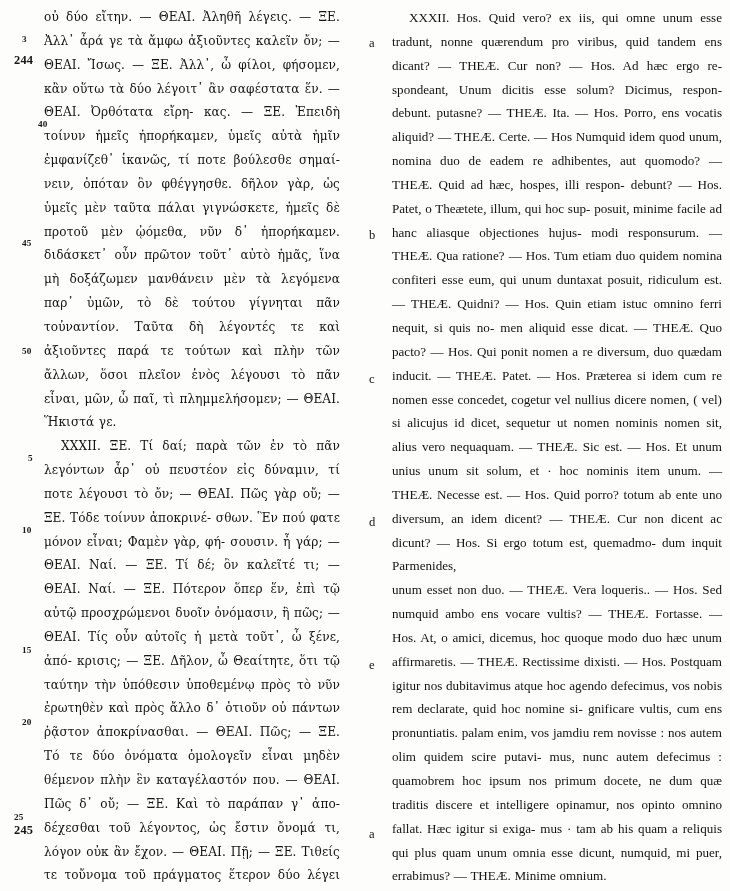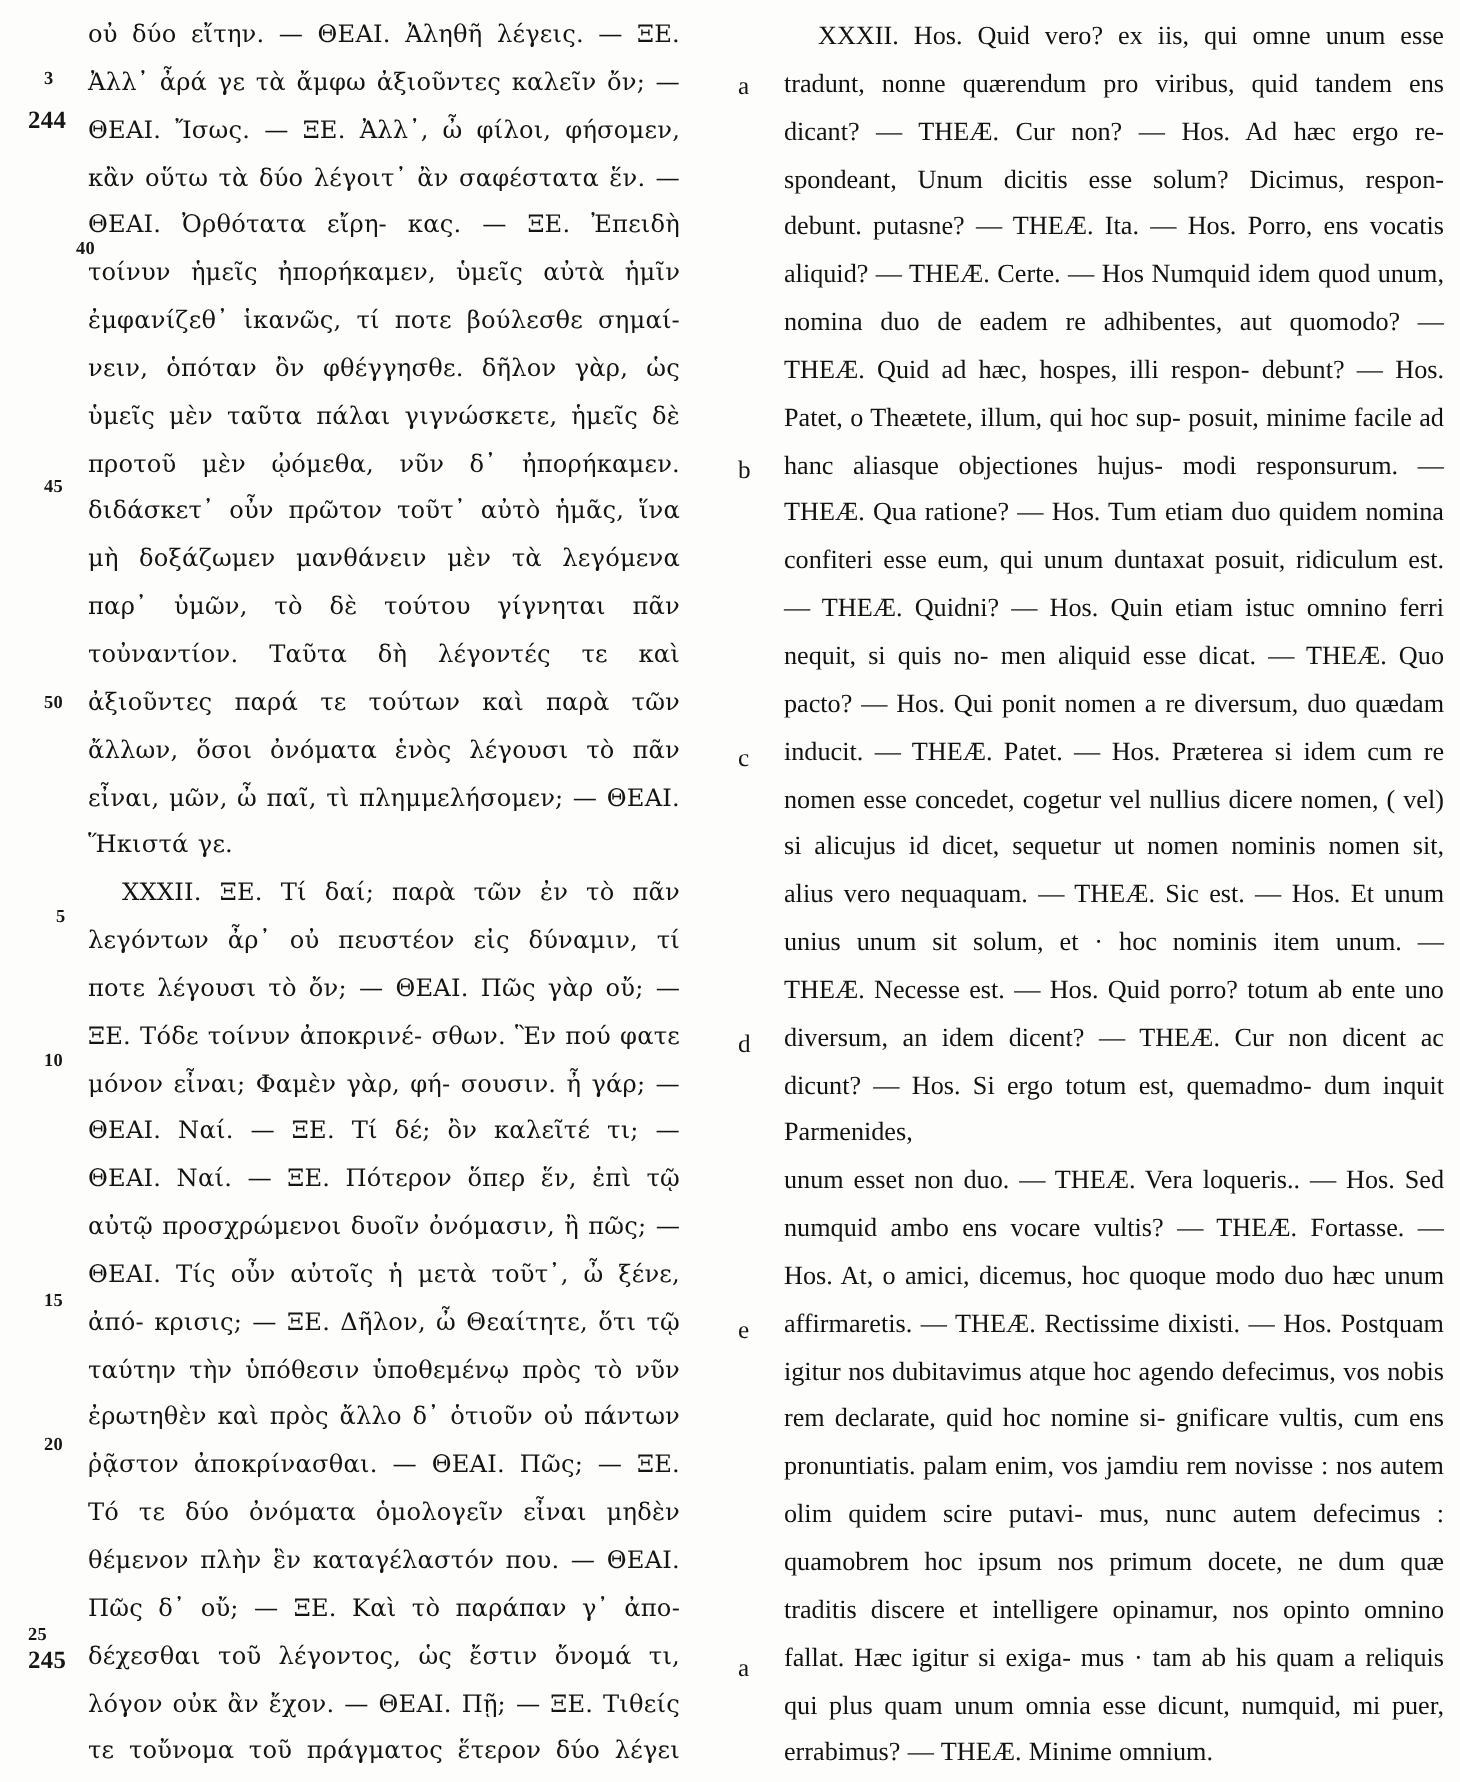--- a/index.html
+++ b/index.html
@@ -102,21 +102,21 @@
       <span>— ΞΕ. Ἀλλ᾽, ὦ φίλοι, φήσομεν, κἂν οὕτω τὰ δύο</span> 
       <span>λέγοιτ᾽ ἂν σαφέστατα ἕν. — ΘΕΑΙ. Ὀρθότατα εἴρη-</span> 
       <span>κας. — ΞΕ. Ἐπειδὴ τοίνυν ἡμεῖς ἠπορήκαμεν, ὑμεῖς</span> 
       <span>αὐτὰ ἡμῖν ἐμφανίζεθ᾽ ἱκανῶς, τί ποτε βούλεσθε σημαί-</span> 
       <span>νειν, ὁπόταν ὂν φθέγγησθε. δῆλον γὰρ, ὡς ὑμεῖς μὲν</span> 
       <span>ταῦτα πάλαι γιγνώσκετε, ἡμεῖς δὲ προτοῦ μὲν ᾠόμεθα,</span> 
       <span>νῦν δ᾽ ἠπορήκαμεν. διδάσκετ᾽ οὖν πρῶτον τοῦτ᾽ αὐτὸ</span> 
       <span>ἡμᾶς, ἵνα μὴ δοξάζωμεν μανθάνειν μὲν τὰ λεγόμενα</span> 
       <span>παρ᾽ ὑμῶν, τὸ δὲ τούτου γίγνηται πᾶν τοὐναντίον.</span> 
       <span>Ταῦτα δὴ λέγοντές τε καὶ ἀξιοῦντες παρά τε τούτων</span> 
-      <span>καὶ παρὰ τῶν ἄλλων, ὅσοι ὀνόματα ἑνὸς λέγουσι τὸ</span> 
+      <span>καὶ πλὴν τῶν ἄλλων, ὅσοι πλεῖον ἑνὸς λέγουσι τὸ</span> 
       <span>πᾶν εἶναι, μῶν, ὦ παῖ, τὶ πλημμελήσομεν; —</span> 
       <span>ΘΕΑΙ. Ἥκιστά γε.</span> 
     </p>
 
     <p class="gk gk-para">
       <span>XXXII. ΞΕ. Τί δαί; παρὰ τῶν ἐν τὸ πᾶν λεγόντων</span> 
       <span>ἆρ᾽ οὐ πευστέον εἰς δύναμιν, τί ποτε λέγουσι τὸ ὄν; —</span> 
       <span>ΘΕΑΙ. Πῶς γὰρ οὔ; — ΞΕ. Τόδε τοίνυν ἀποκρινέ-</span> 
       <span>σθων. Ἓν πού φατε μόνον εἶναι; Φαμὲν γὰρ, φή-</span> 
       <span>σουσιν. ἦ γάρ; — ΘΕΑΙ. Ναί. — ΞΕ. Τί δέ; ὂν</span> 

